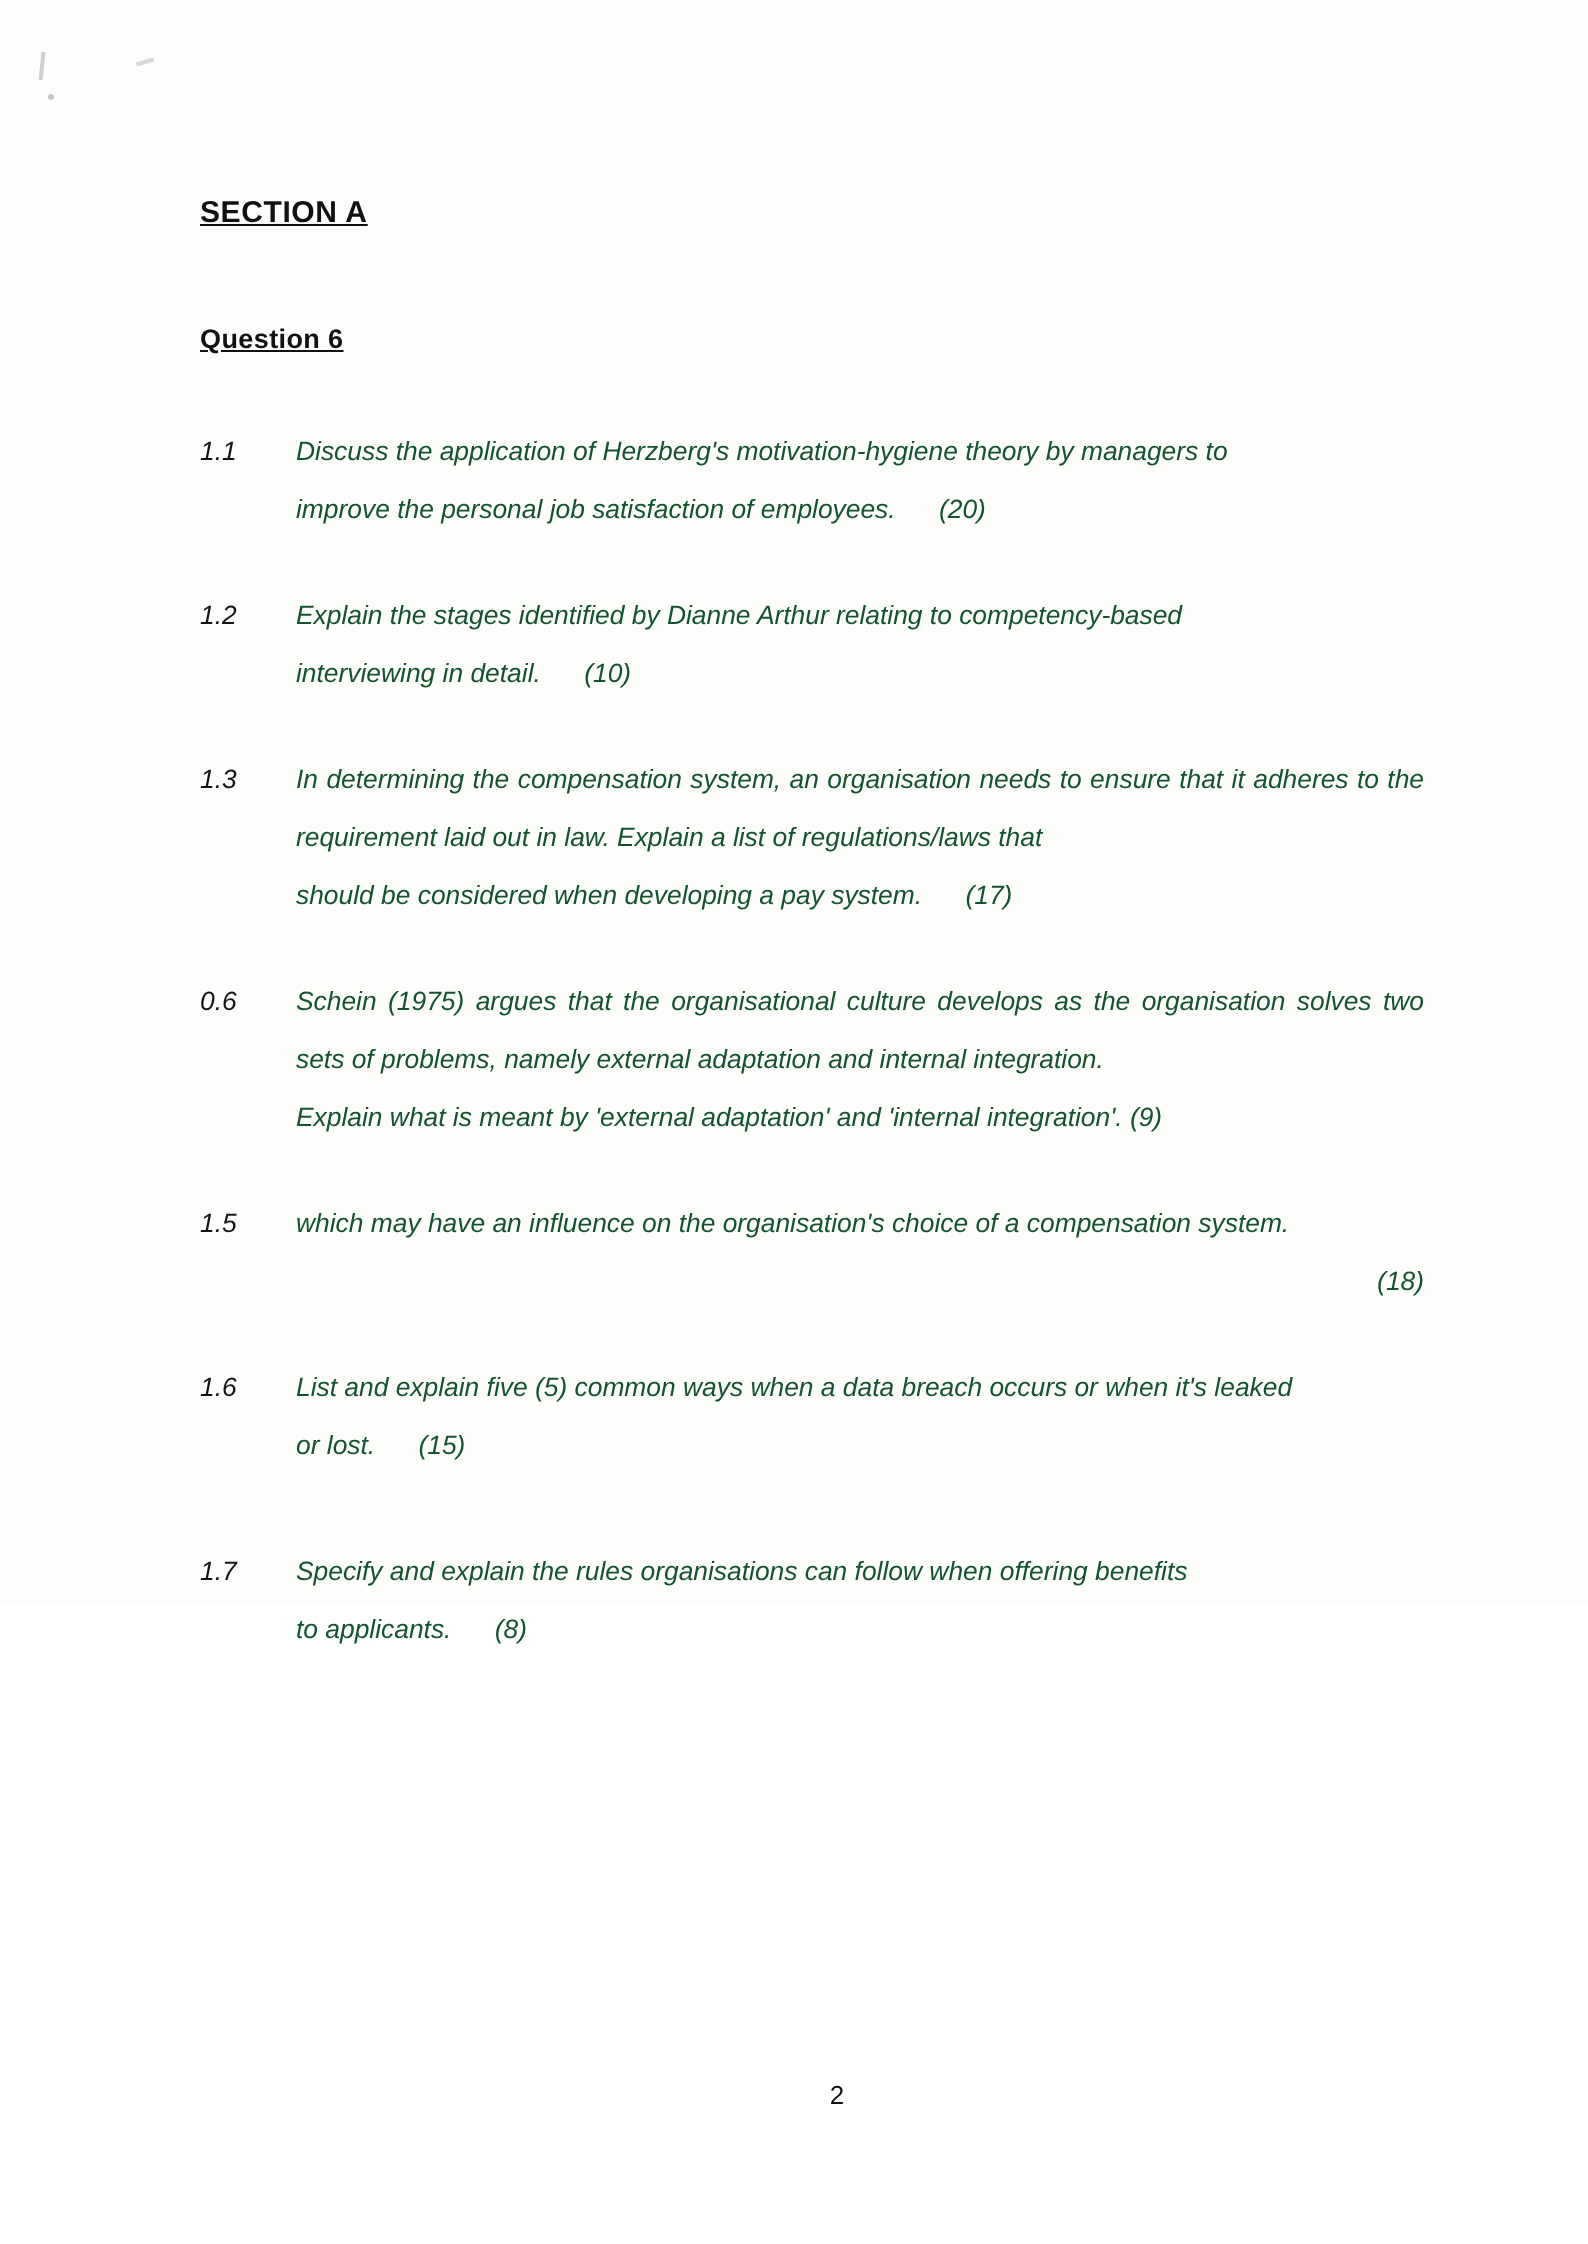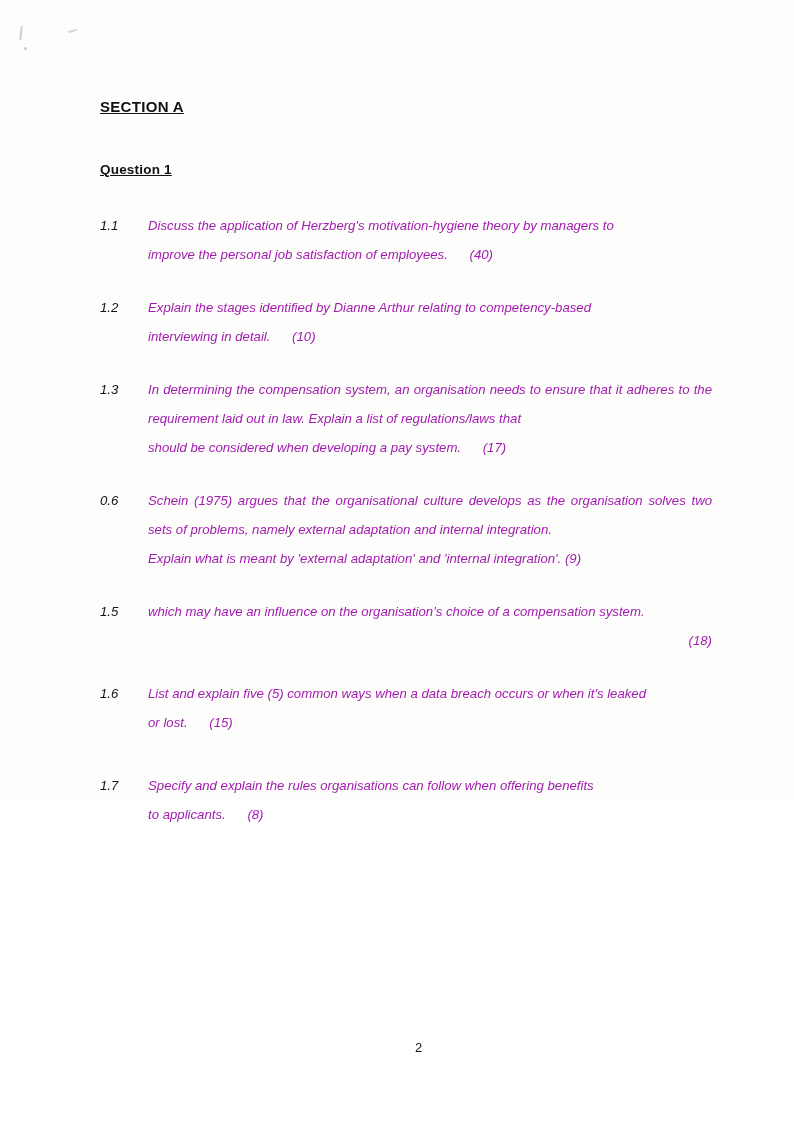--- a/index.html
+++ b/index.html
@@ -83,21 +83,21 @@
     width: 48px;
     flex: 0 0 48px;
     font-size: 13.2px;
     line-height: 29px;
     color: #141414;
   }
   .q-body {
     flex: 1 1 auto;
     font-size: 13.2px;
     line-height: 29px;
-    color: #a21caf;
+    color: #14532d;
   }
   .q-body.justify {
     text-align: justify;
     text-justify: inter-word;
   }
   .q-body .marks {
     white-space: nowrap;
   }
   .q-body .tail {
     display: block;
@@ -134,31 +134,31 @@
 <div class="page">
 
   <div class="scan-mark-1"></div>
   <div class="scan-mark-2"></div>
   <div class="scan-mark-3"></div>
 
   <div class="content">
 
     <div class="section-title">SECTION A</div>
 
-    <div class="question-title">Question 1</div>
+    <div class="question-title">Question 6</div>
 
     <div class="q-list">
 
       <div class="q-item">
         <div class="q-num">1.1</div>
         <div class="q-body justify">
           <span>Discuss the application of Herzberg's motivation-hygiene theory by managers to</span>
           <span class="tail tail-row">
             <span class="tail-text">improve the personal job satisfaction of employees.</span>
-            <span class="marks">(40)</span>
+            <span class="marks">(20)</span>
           </span>
         </div>
       </div>
 
       <div class="q-item">
         <div class="q-num">1.2</div>
         <div class="q-body justify">
           <span>Explain the stages identified by Dianne Arthur relating to competency-based</span>
           <span class="tail tail-row">
             <span class="tail-text">interviewing in detail.</span>

